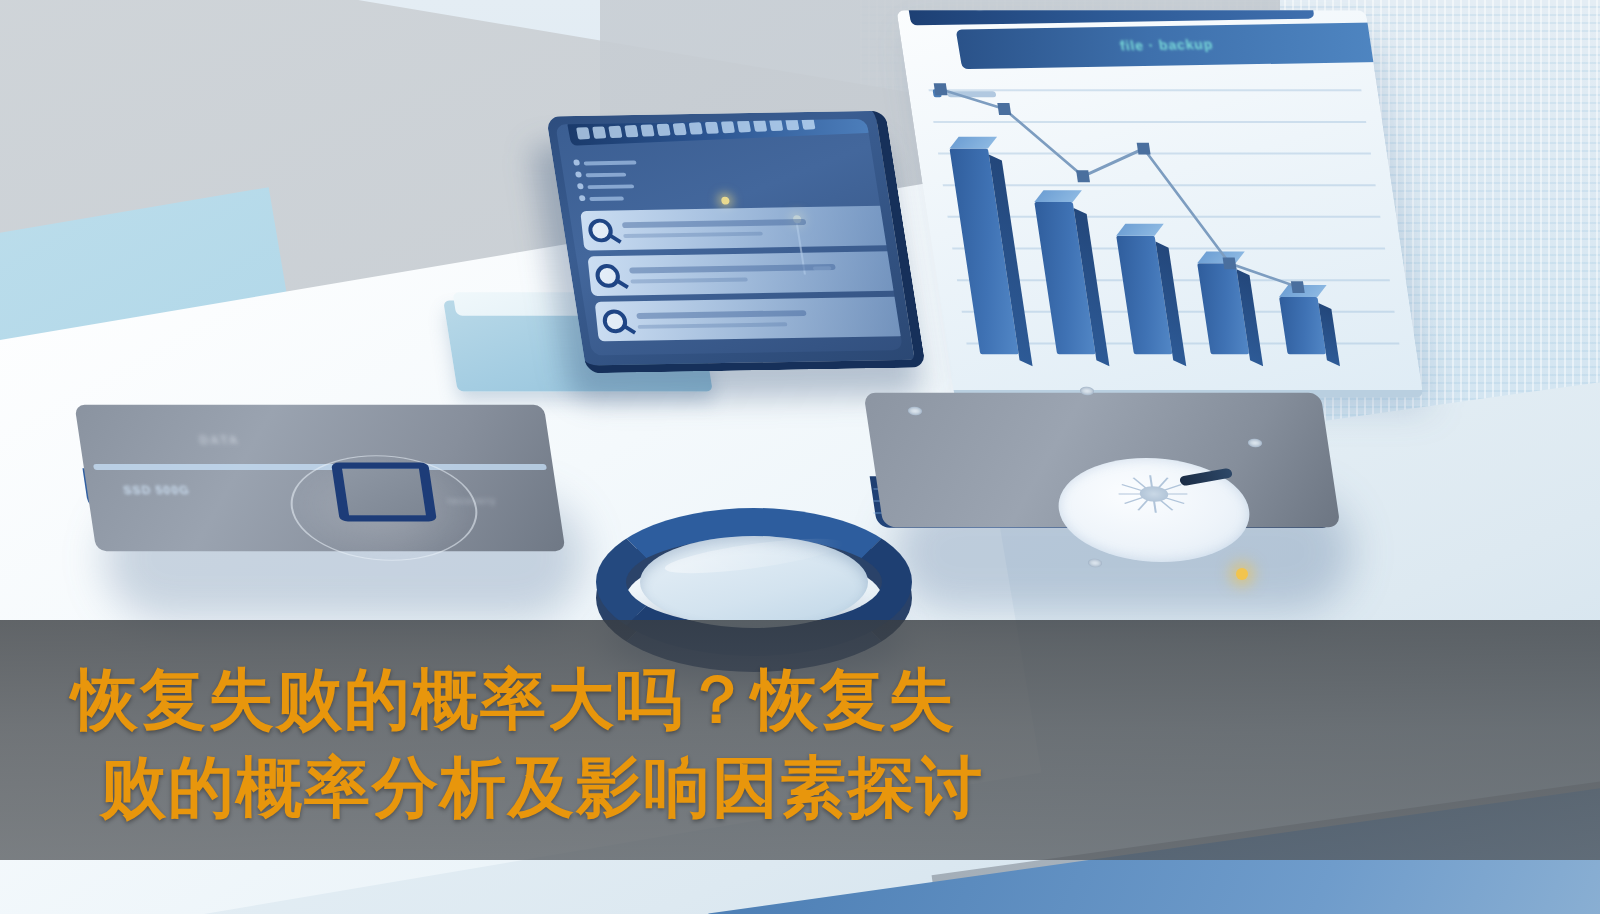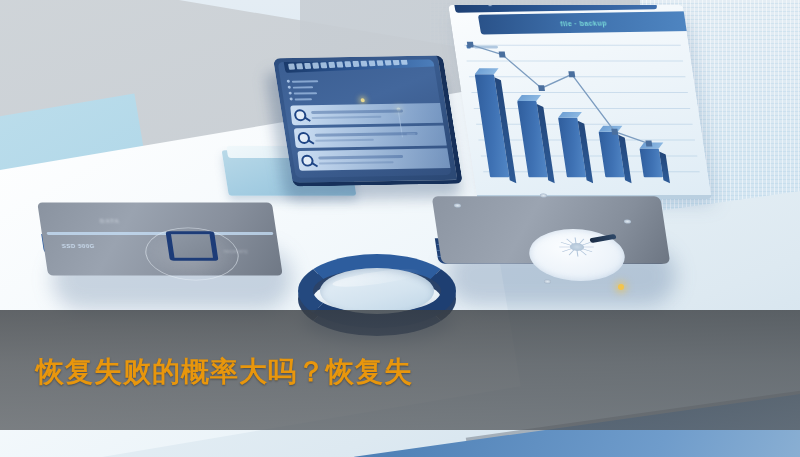--- a/index.html
+++ b/index.html
@@ -437,21 +437,21 @@
     position:absolute; left:0; top:310px; width:800px; height:120px;
     background:linear-gradient(180deg,rgba(58,62,66,.80) 0%,rgba(74,78,82,.78) 45%,rgba(84,88,92,.76) 100%);
   }
   .headline{
     position:absolute; left:0; top:314px; width:800px; height:116px;
     display:flex; flex-direction:column; justify-content:center;
     align-items:flex-start;
     padding-left:36px;
   }
   .headline-line{
-    font-size:28px;
+    font-size:33px;
     font-weight:bold;
     color:#e8960c;
     letter-spacing:1px;
     line-height:1.32;
     text-shadow:0 1px 2px rgba(0,0,0,.35);
     white-space:nowrap;
   }
   .headline-line.l2{ padding-left:14px; }
 </style>
 </head>
@@ -664,15 +664,16 @@
       <div class="torus-hl"></div>
     </div>
   </div>
 
   <div class="bg-floor-grey"></div>
   <div class="bg-floor-blue"></div>
 
   <div class="overlay-band"></div>
   <div class="headline">
     <div class="headline-line">恢复失败的概率大吗？恢复失</div>
+    <div class="headline-line l2">败的概率分析及影响因素探讨</div>
   </div>
 
 </div>
 
 </body></html>

